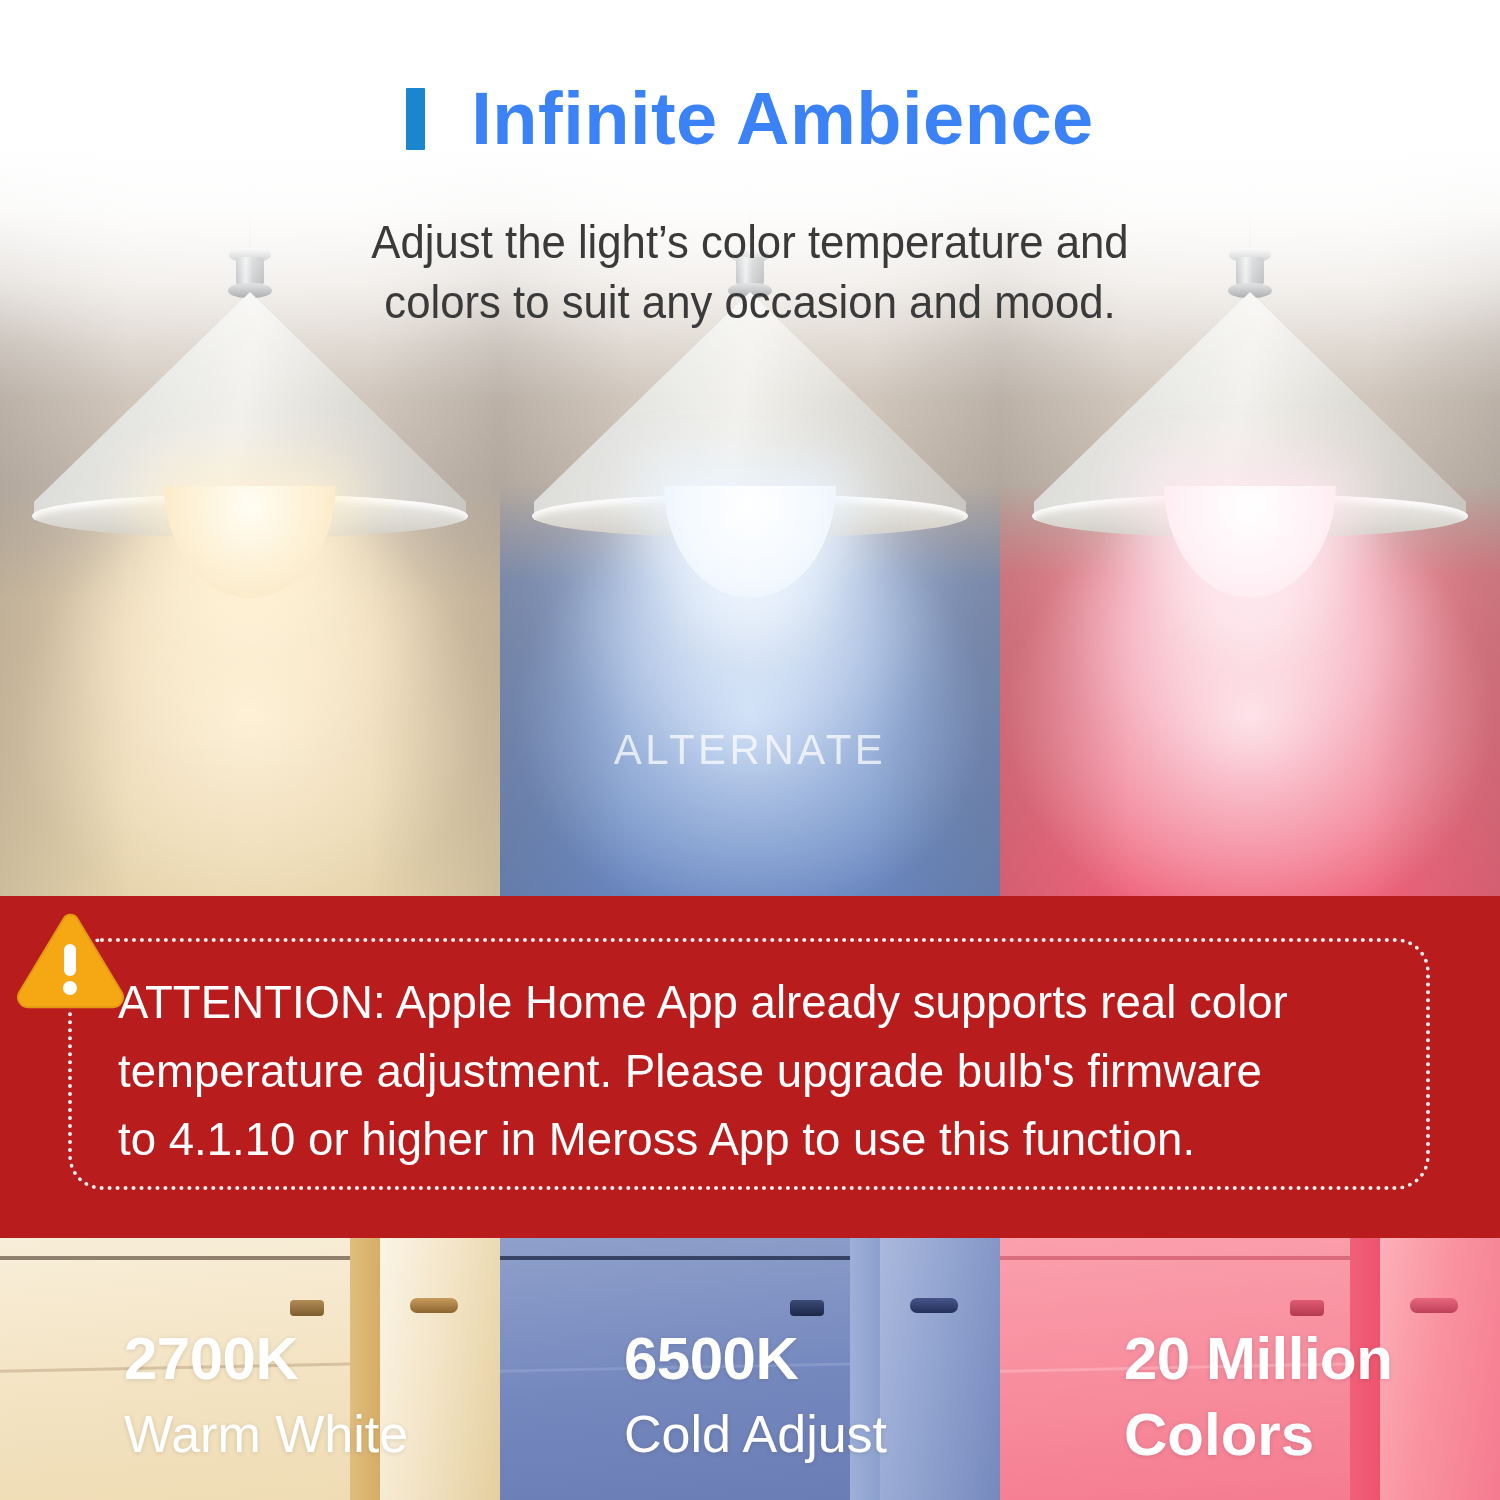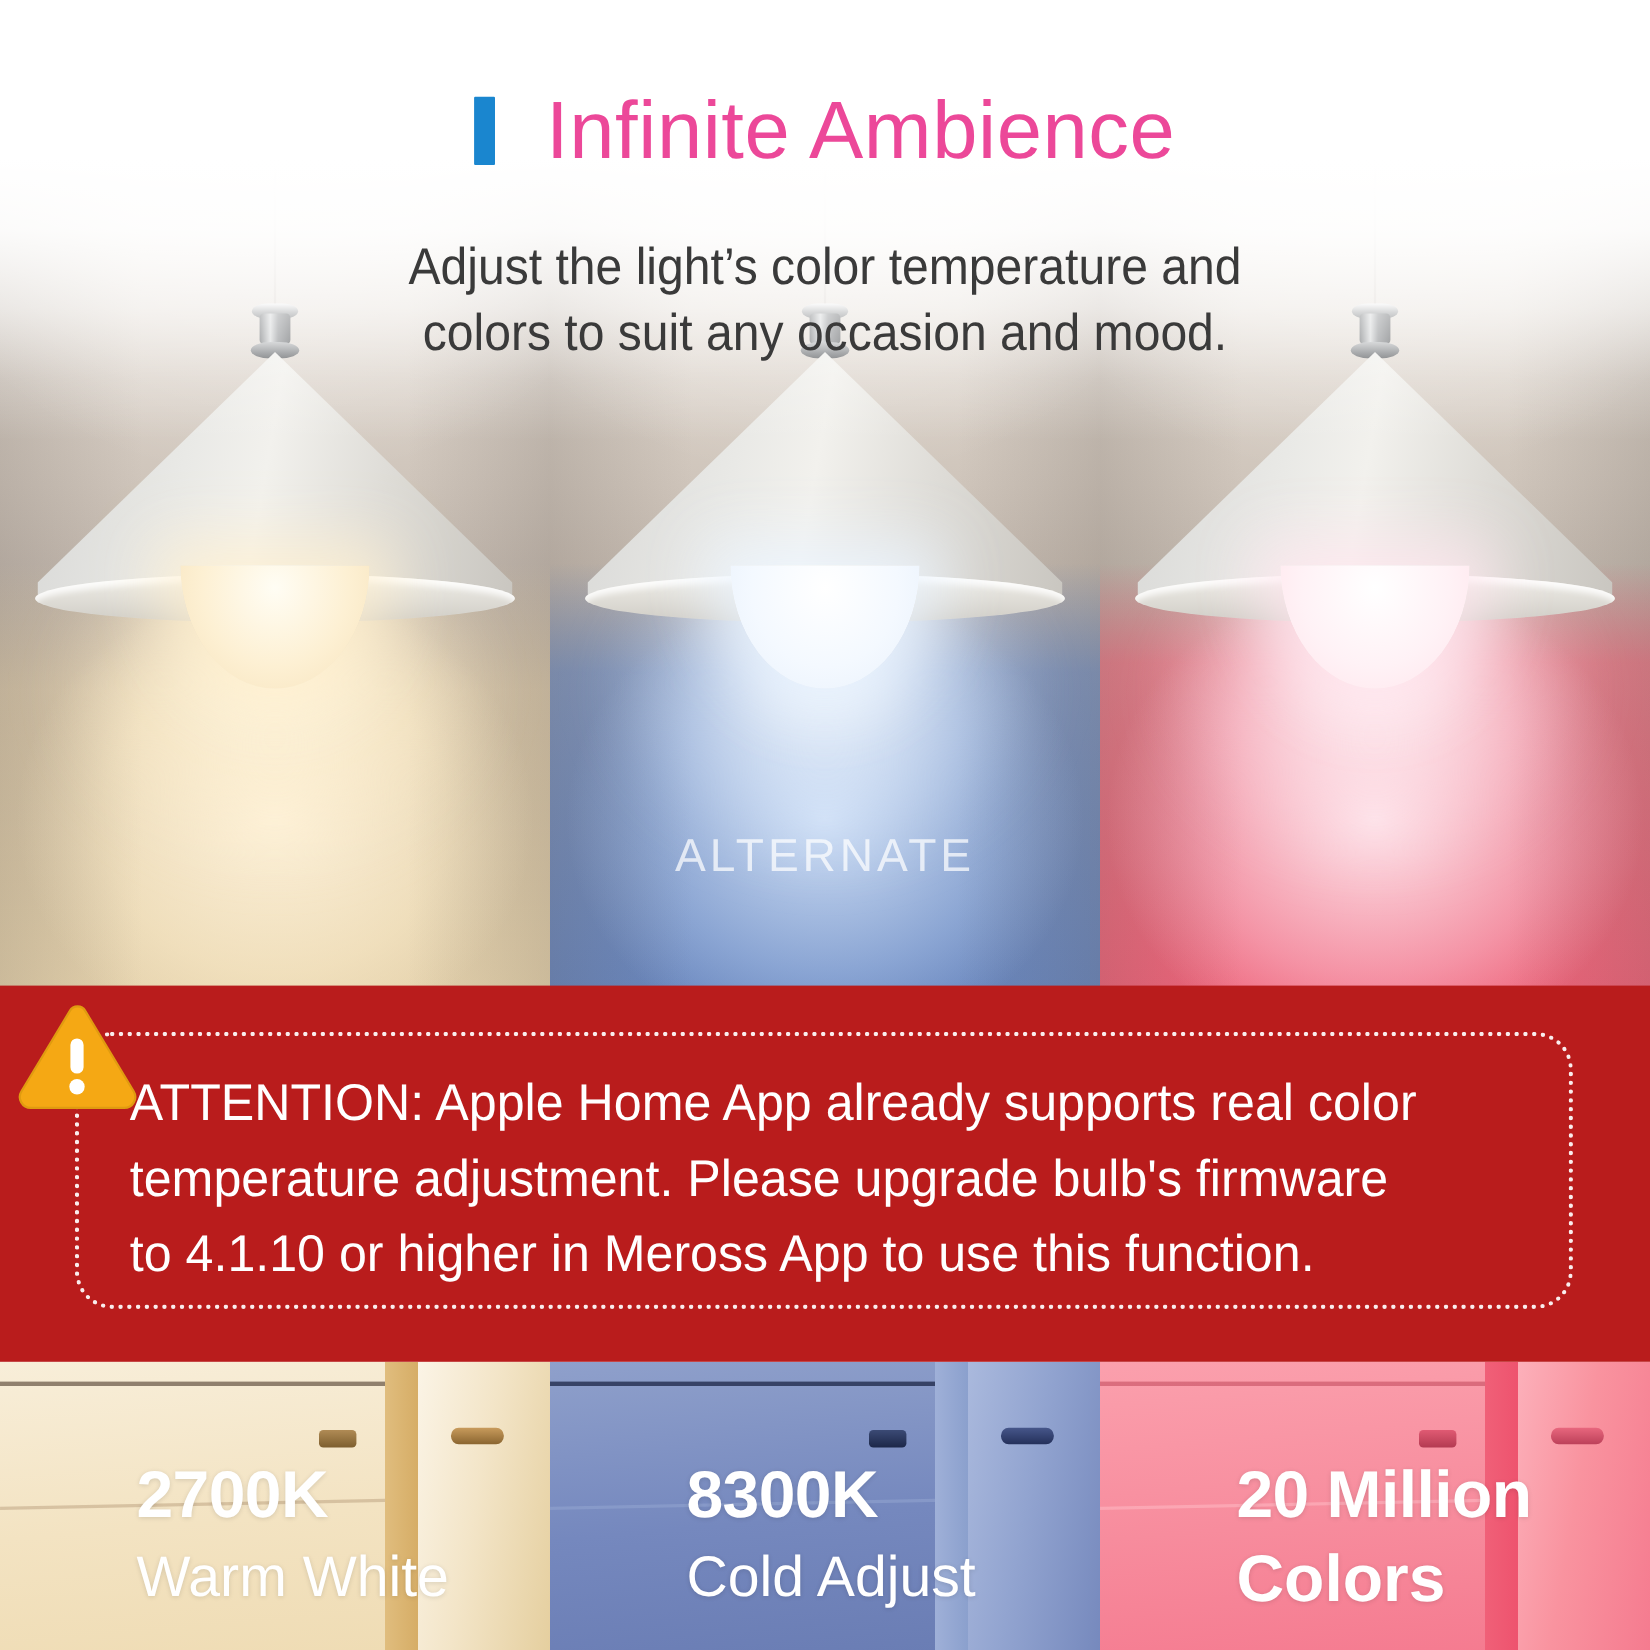--- a/index.html
+++ b/index.html
@@ -40,22 +40,22 @@
   .title-bar {
     width: 19px;
     height: 62px;
     background: #1a86cf;
     border-radius: 1px;
     flex: none;
   }
   .title-text {
     font-size: 74px;
     line-height: 1;
-    color: #ec4899;
-    font-weight: 400;
+    color: #3b82f6;
+    font-weight: 700;
     letter-spacing: 0.5px;
     white-space: nowrap;
   }
   .subtitle {
     position: absolute;
     left: 0; top: 212px;
     width: 1500px;
     text-align: center;
     color: #3a3a3a;
     font-size: 47px;
@@ -65,21 +65,20 @@
   }
 
   
   .photo-strip {
     position: absolute;
     left: 0; top: 0;
     width: 1500px;
     height: 1044px;
     display: flex;
     overflow: hidden;
-    margin-top: 28px;
   }
   .lamp-panel {
     position: relative;
     width: 500px;
     height: 896px;
     overflow: hidden;
   }
   
   .wall {
     position: absolute;
@@ -495,21 +494,21 @@
       <div class="cab" style="background:linear-gradient(160deg,#8394c2 0%,#7385b8 40%,#6276ad 100%);">
         <div class="cab-door" style="background:linear-gradient(175deg,#8fa0cb 0%,#7588be 55%,#6a7db4 100%);"></div>
         <div class="cab-topline" style="background:rgba(20,28,60,0.7);"></div>
         <div class="cab-panel-line" style="background:rgba(150,168,210,0.5);"></div>
         <div class="cab-handle" style="background:linear-gradient(180deg,#3b4a75,#1c2748);"></div>
         <div class="cab-edge" style="background:linear-gradient(90deg,#9fb0d8,#8ba0cd 60%,#7f94c4);"></div>
         <div class="cab-side" style="background:linear-gradient(100deg,#aab9dd 0%,#92a4d0 45%,#7689bd 100%);"></div>
         <div class="cab-handle2" style="background:linear-gradient(180deg,#46568a,#24305a);"></div>
       </div>
       <div class="spec-text">
-        <div class="spec-k">8300K</div>
+        <div class="spec-k">6500K</div>
         <div class="spec-name">Cold Adjust</div>
       </div>
     </div>
 
     <div class="spec-panel">
       <div class="cab" style="background:linear-gradient(160deg,#f9909f 0%,#f67f94 40%,#f4697f 100%);">
         <div class="cab-door" style="background:linear-gradient(175deg,#fba0ad 0%,#f78c9d 55%,#f57b90 100%);"></div>
         <div class="cab-topline" style="background:rgba(180,50,70,0.45);"></div>
         <div class="cab-panel-line" style="background:rgba(255,190,200,0.5);"></div>
         <div class="cab-handle" style="background:linear-gradient(180deg,#e05a73,#b33a51);"></div>

